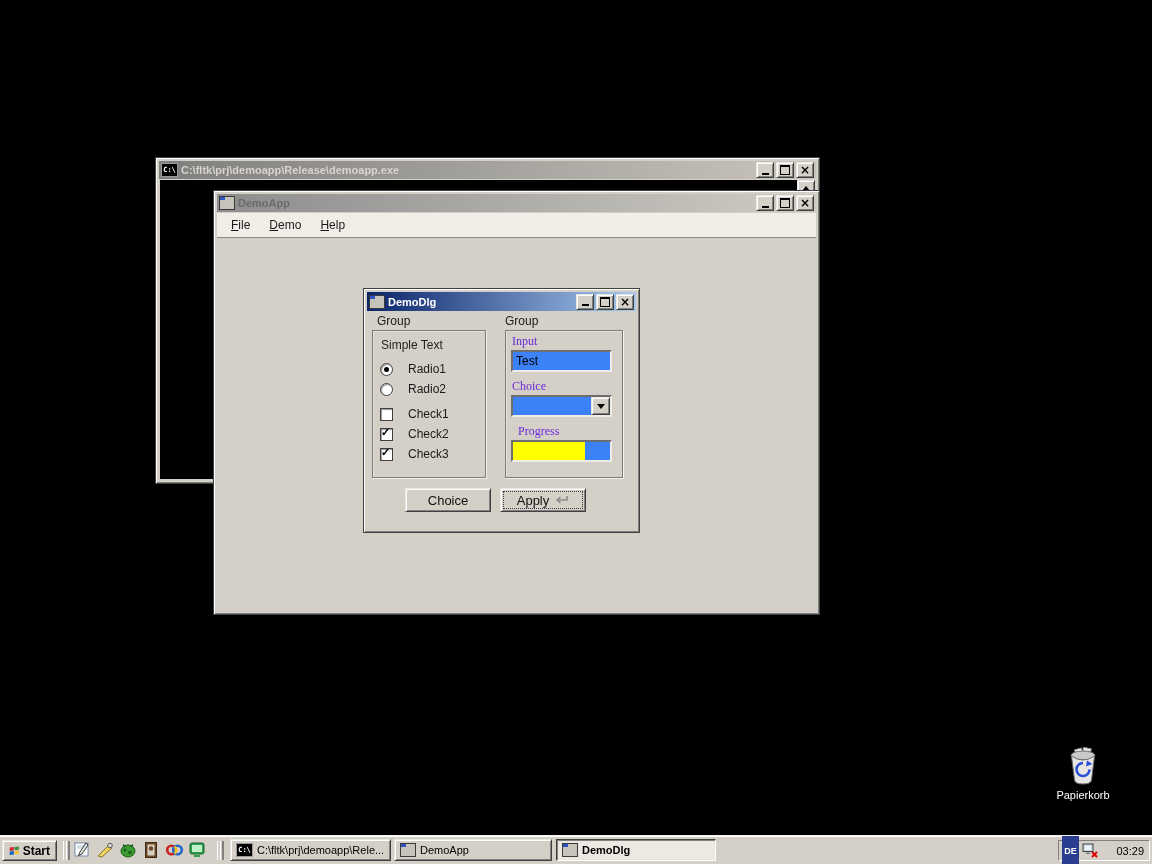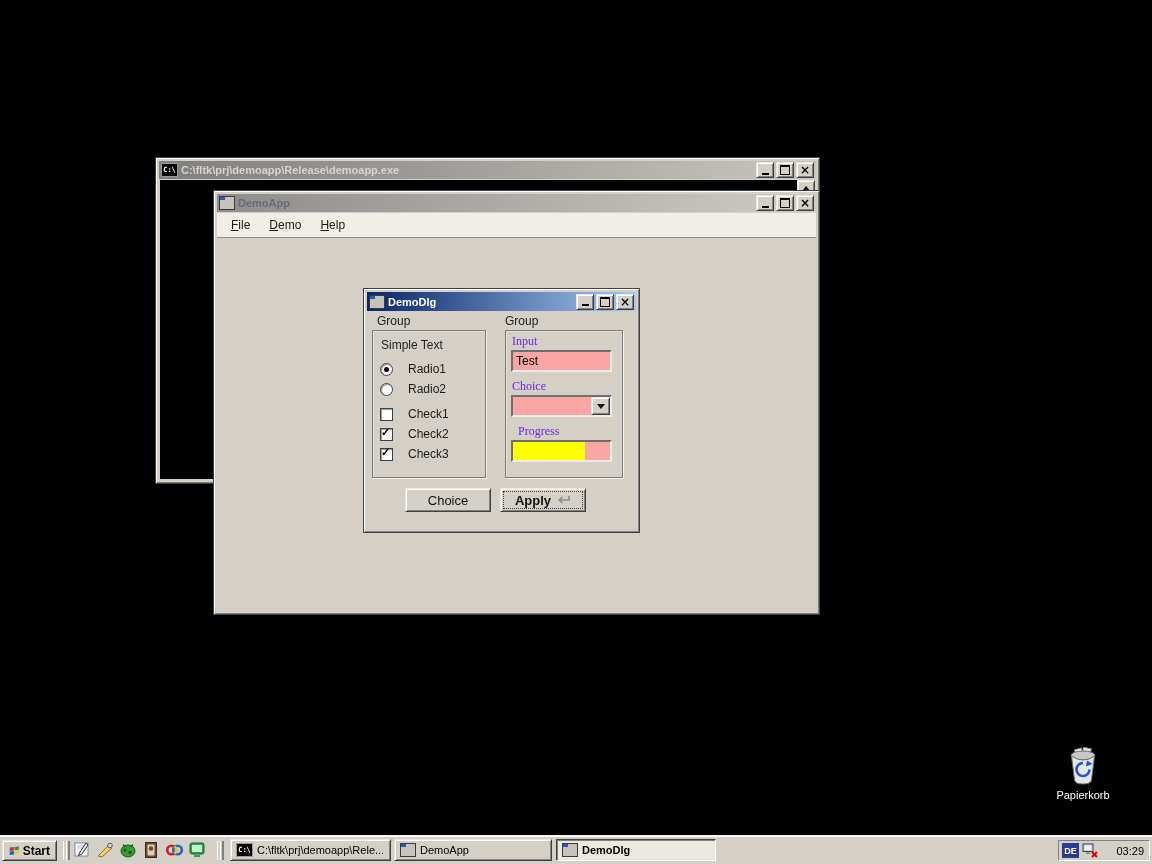--- a/index.html
+++ b/index.html
@@ -31,21 +31,21 @@
     display:flex;align-items:center;justify-content:center;color:#000;
   }
   .g-min{width:7px;height:2px;background:#000;margin-top:7px;}
   .g-max{width:8px;height:7px;border:1px solid #000;border-top-width:2px;background:transparent;}
   .g-close{font-weight:bold;font-size:12px;line-height:10px;font-family:"DejaVu Sans",sans-serif;}
   .btn3d{
     background:#d4d0c8;border:1px solid;border-color:#e8e6e0 #404040 #404040 #e8e6e0;
     box-shadow:inset 1px 1px 0 #fff, inset -1px -1px 0 #808080;
   }
   .sunk{
-    background:#fca5a5;border:2px solid;border-color:#6e6e6e #eeece6 #eeece6 #6e6e6e;
+    background:#3b82f6;border:2px solid;border-color:#6e6e6e #eeece6 #eeece6 #6e6e6e;
   }
   
   #console-win{left:155px;top:157px;width:663px;height:325px;z-index:1;}
   .console-ico{width:15px;height:12px;background:#000;border:1px solid #9a9a9a;flex:none;
     color:#fff;font:bold 7px "DejaVu Sans Mono",monospace;display:flex;align-items:center;justify-content:center;}
   #console-client{position:absolute;left:4px;top:22px;right:4px;bottom:4px;background:#000;}
   #console-scrollup{position:absolute;right:4px;top:22px;width:16px;height:15px;display:flex;align-items:center;justify-content:center;}
   .tri-up{width:0;height:0;border-left:4px solid transparent;border-right:4px solid transparent;border-bottom:5px solid #000;}
   
   #app-win{left:213px;top:190px;width:605px;height:423px;z-index:2;}
@@ -80,21 +80,21 @@
   .combo-val{position:absolute;left:3px;top:2px;font-size:12px;}
   .combo-btn{position:absolute;right:0;top:0;bottom:0;width:17px;display:flex;align-items:center;justify-content:center;}
   .tri-down{width:0;height:0;border-left:4px solid transparent;border-right:4px solid transparent;border-top:5px solid #000;}
   .progress{position:absolute;left:5px;width:101px;height:22px;box-sizing:border-box;overflow:hidden;}
   .pfill{height:100%;background:#ffff00;}
   .push-btn{
     position:absolute;width:86px;height:24px;box-sizing:border-box;
     display:flex;align-items:center;justify-content:center;gap:5px;
     font-family:"Liberation Sans",sans-serif;font-size:13px;color:#111;
   }
-  .focused{outline:1px dotted #404040;outline-offset:-4px;font-weight:bold;}
+  .focused{outline:1px dotted #404040;outline-offset:-4px;}
   
   .app-ico{width:14px;height:12px;background:#c6c3bb;border:1px solid #3a3a3a;position:relative;flex:none;}
   .app-ico .stripe{height:3px;background:#8a867e;border-bottom:1px solid #55524c;}
   .app-ico .blue{position:absolute;left:0px;top:0px;width:5px;height:3px;background:#2f53c4;}
   
   #taskbar{
     position:absolute;left:0;right:0;bottom:0;height:28px;background:#d4d0c8;
     border-top:1px solid #f4f2ec;box-shadow:inset 0 1px 0 #fff;z-index:10;
   }
   #start-btn{position:absolute;left:2px;top:4px;width:55px;height:21px;
@@ -112,21 +112,21 @@
   .taskbtn.on{
     border-color:#404040 #fff #fff #404040;
     box-shadow:inset 1px 1px 0 #808080, inset -1px -1px 0 #e8e6e0;
     background:#ece9e2;font-weight:bold;
   }
   #tray{
     position:absolute;right:2px;top:4px;width:92px;height:21px;box-sizing:border-box;
     border:1px solid;border-color:#808080 #fff #fff #808080;
     display:flex;align-items:center;gap:3px;padding:0 3px;
   }
-  #lang-ind{width:17px;height:15px;background:#2a3d8f;color:#fff;font-weight:bold;font-size:9px;
+  #lang-ind{width:17px;height:29px;background:#2a3d8f;color:#fff;font-weight:bold;font-size:9px;
     display:flex;align-items:center;justify-content:center;flex:none;}
   #tray-clock{margin-left:auto;font-size:11px;padding-right:2px;}
   
   #recycle{position:absolute;left:1045px;top:747px;width:76px;text-align:center;z-index:0;}
   #recycle .lbl{color:#fff;font-size:11px;margin-top:2px;}
 </style>
 </head>
 <body>
 
 <div class="win" id="console-win">

